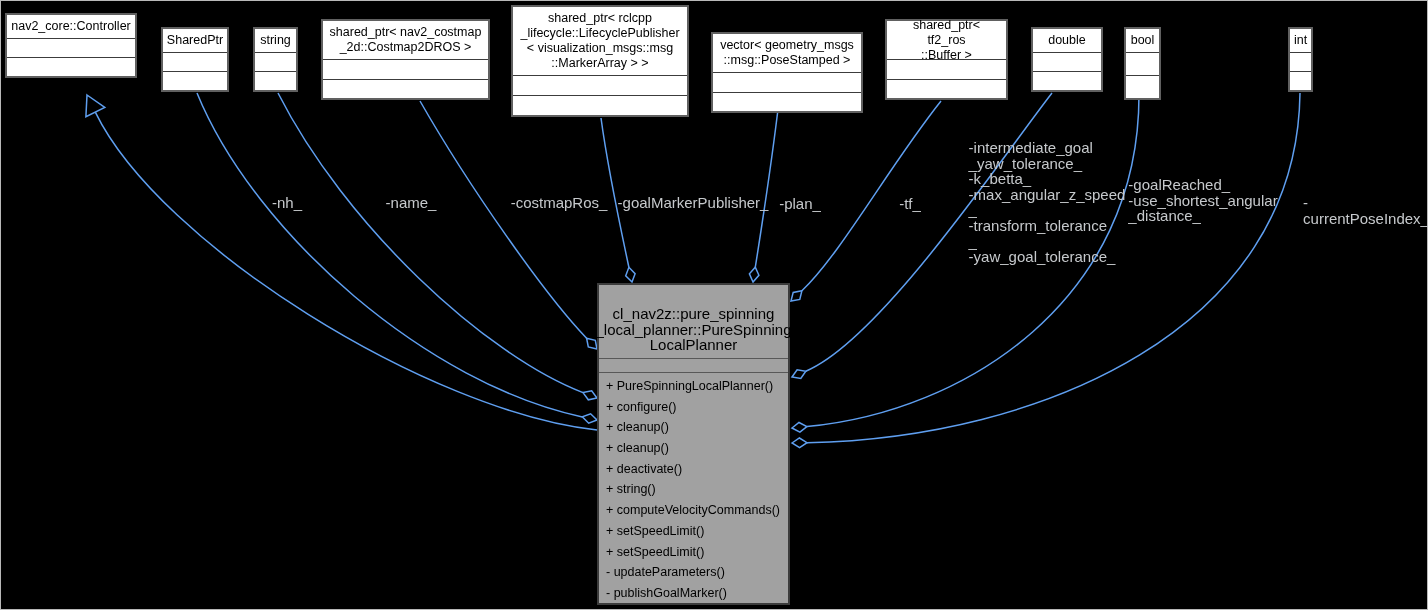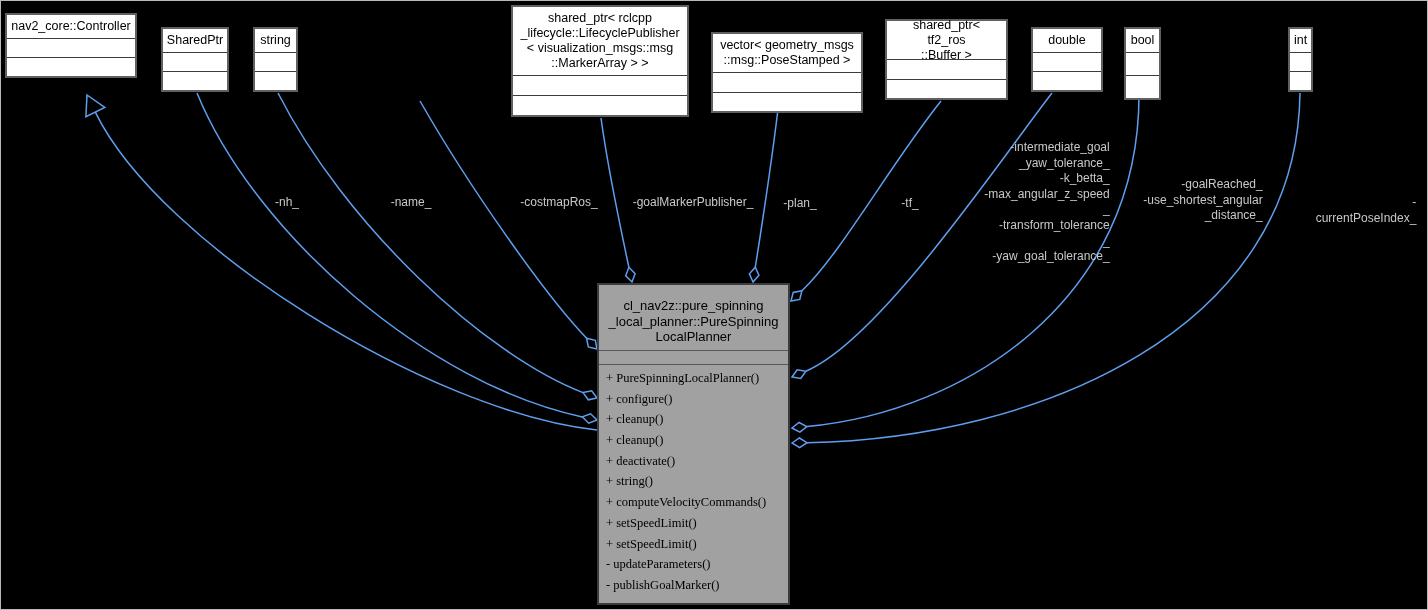--- a/index.html
+++ b/index.html
@@ -27,34 +27,34 @@
   
   .main-box{
     position:absolute;left:597px;top:283px;width:193px;height:322px;
     background:#a1a1a1;border:2px solid #3c3c3c;box-sizing:border-box;
     display:flex;flex-direction:column;
   }
   .main-title{
     flex:none;height:57px;border-bottom:1px solid #585858;
     display:flex;align-items:center;justify-content:center;
     text-align:center;white-space:pre-line;
-    font-size:13px;line-height:15.5px;color:#000;padding-top:8px;
+    font-size:15px;line-height:15.5px;color:#000;padding-top:16px;
   }
   .main-empty{flex:none;height:13px;border-bottom:1px solid #585858;}
-  .main-methods{flex:1;padding:3px 0 0 7px;font-family:Liberation Serif, serif;}
+  .main-methods{flex:1;padding:3px 0 0 7px;}
   .method-item{
     height:20.7px;font-size:12.5px;line-height:20.7px;color:#000;
     white-space:nowrap;
   }
 
   
   .edge-label{
     position:absolute;transform:translateX(-50%);
-    color:#c6c9cc;font-size:12px;line-height:15.6px;
-    text-align:right;white-space:pre-line;pointer-events:none;
+    color:#c6c9cc;font-size:15px;line-height:15.6px;
+    text-align:left;white-space:pre-line;pointer-events:none;
   }
 </style>
 </head>
 <body>
 
 <div id="canvas">
 
   <svg id="edge-layer" viewBox="0 0 1428 610">
       <path d="M 597,430 C 430,412 160,245 95.3,112.1" fill="none" stroke="#5f9ff0" stroke-width="1.5"></path>
       <polygon points="87.0,95.0 104.8,107.5 85.9,116.7" fill="#000000" stroke="#5f9ff0" stroke-width="1.5"></polygon>
@@ -89,20 +89,26 @@
     <div class="tbox-row"></div>
     <div class="tbox-row last"></div>
   </div>
 
   <div class="tbox" style="left:253px;top:27px;width:45px;height:65px">
     <div class="tbox-title" style="height:23px">string</div>
     <div class="tbox-row"></div>
     <div class="tbox-row last"></div>
   </div>
 
+  <div class="tbox" style="left:321px;top:19px;width:169px;height:81px">
+    <div class="tbox-title" style="height:38px">shared_ptr&lt; nav2_costmap
+_2d::Costmap2DROS &gt;</div>
+    <div class="tbox-row"></div>
+    <div class="tbox-row last"></div>
+  </div>
 
   <div class="tbox" style="left:511px;top:5px;width:178px;height:112px">
     <div class="tbox-title" style="height:68px">shared_ptr&lt; rclcpp
 _lifecycle::LifecyclePublisher
 &lt; visualization_msgs::msg
 ::MarkerArray &gt; &gt;</div>
     <div class="tbox-row"></div>
     <div class="tbox-row last"></div>
   </div>
 

